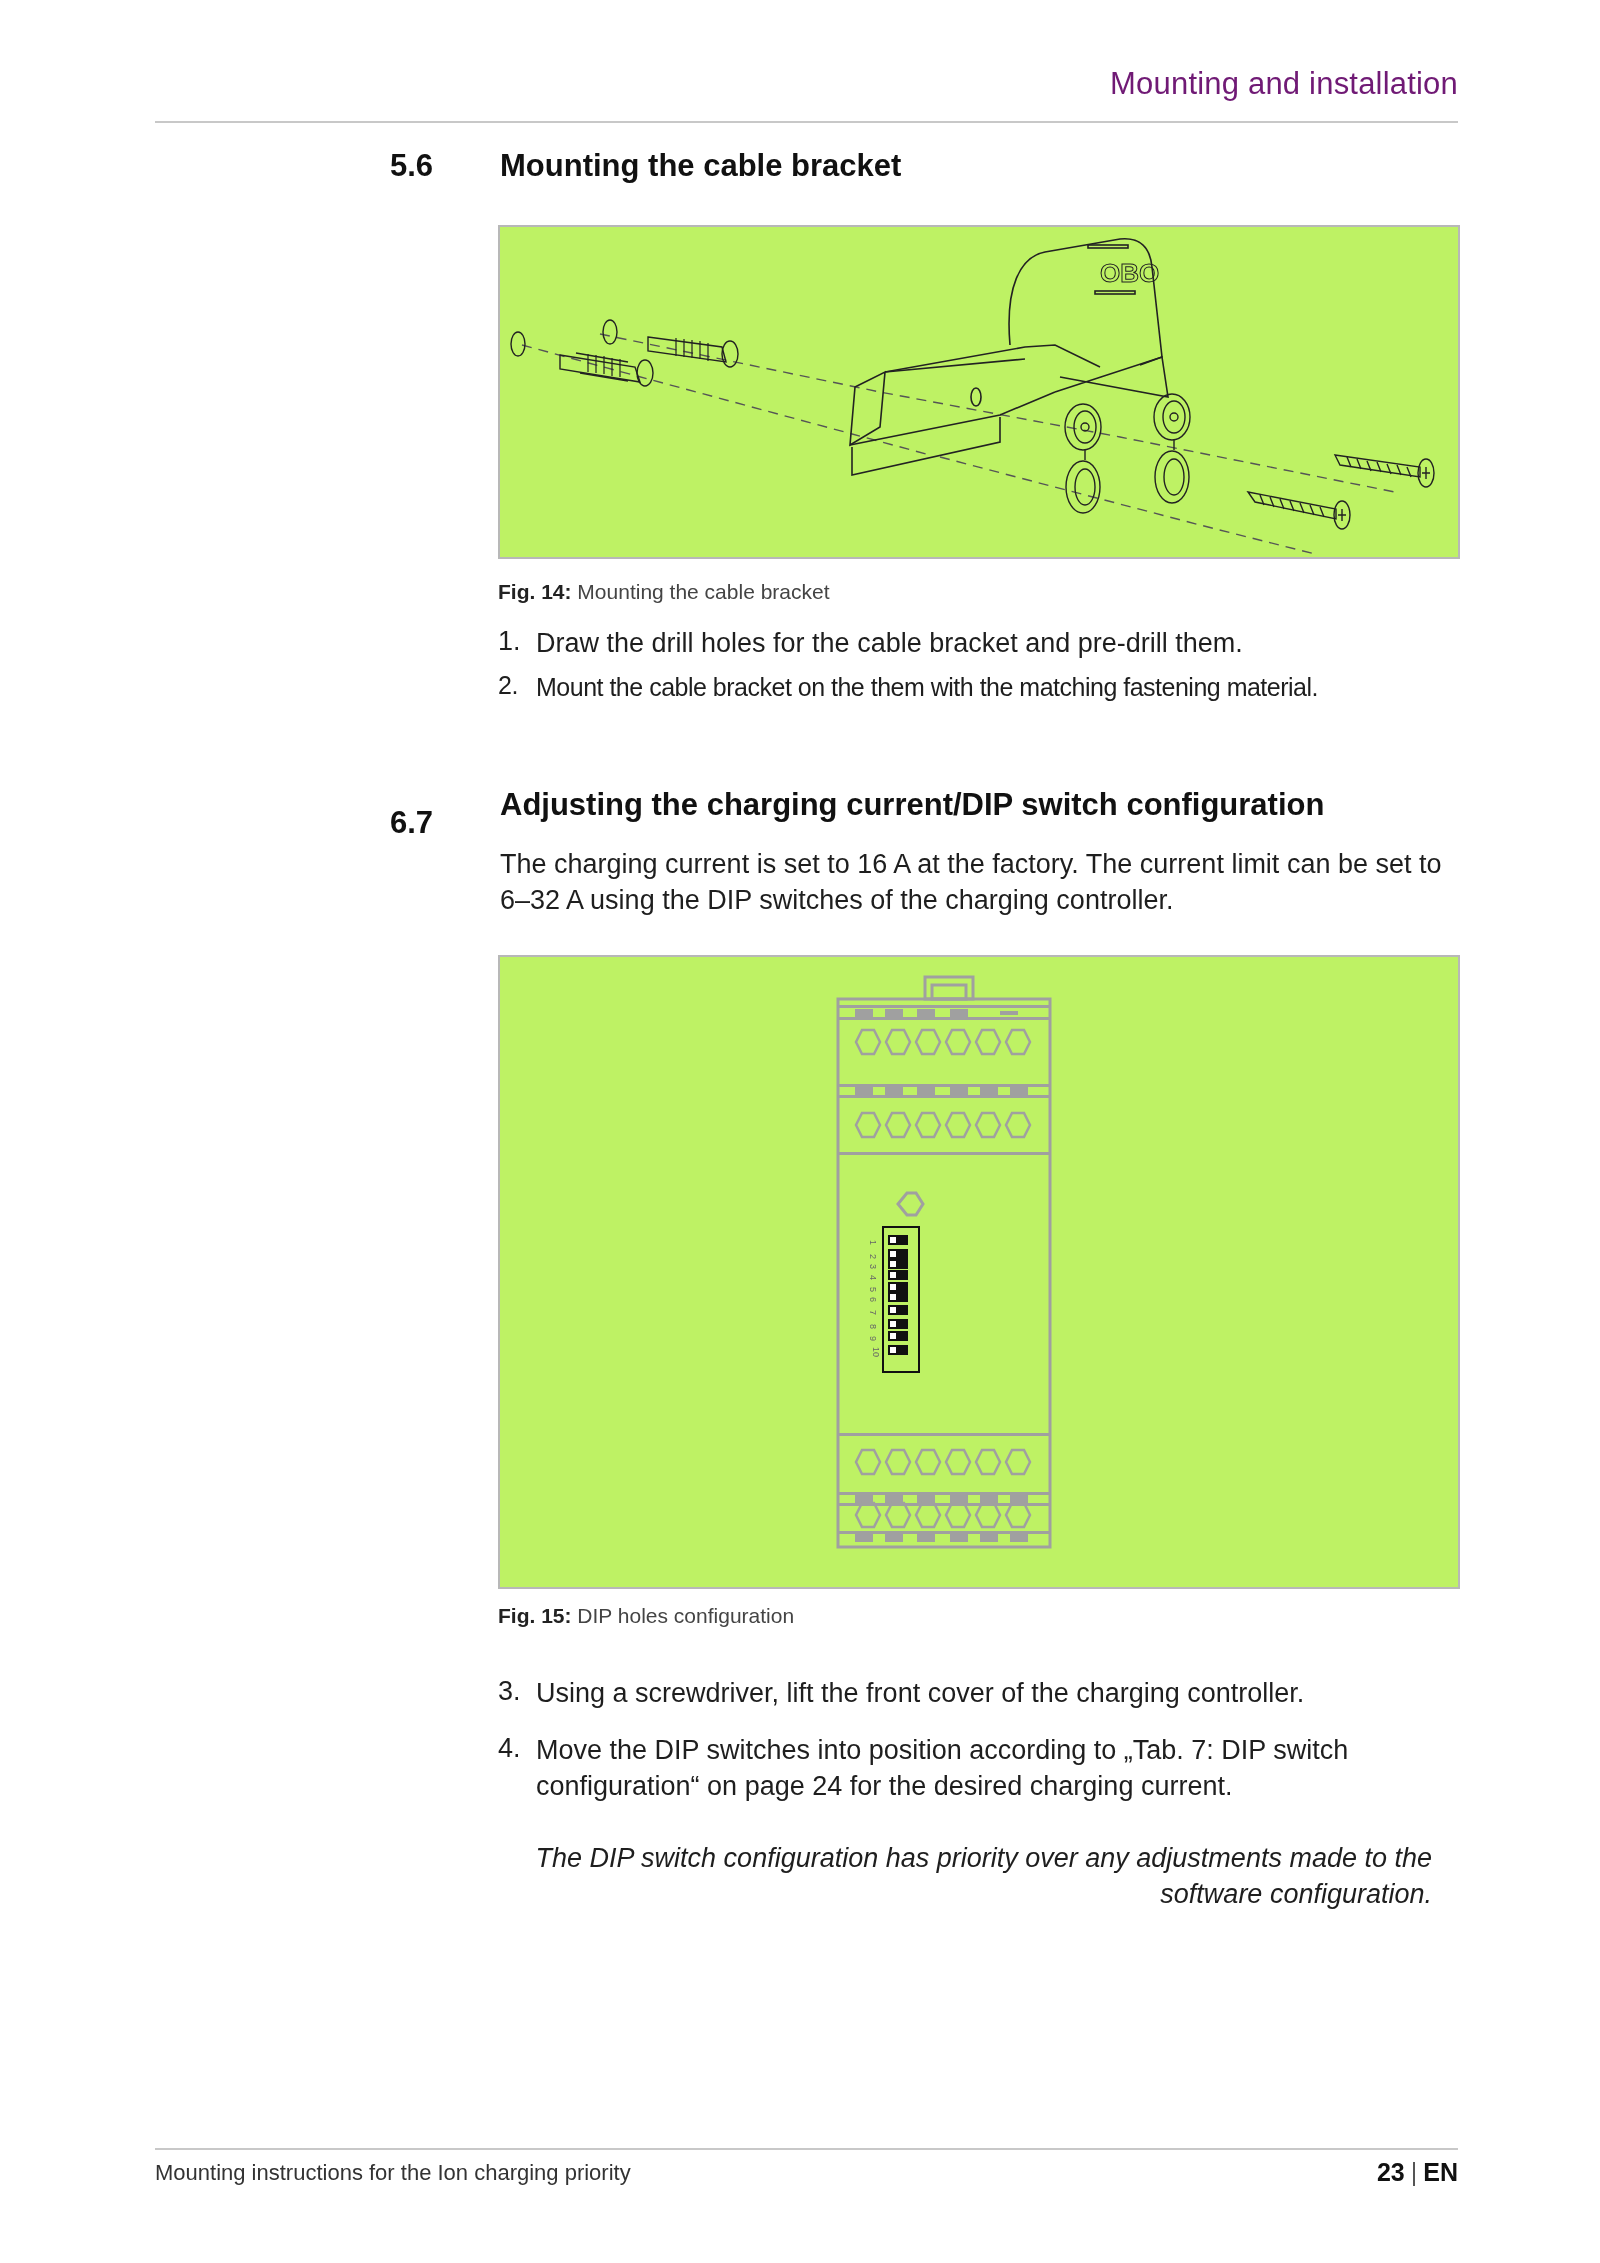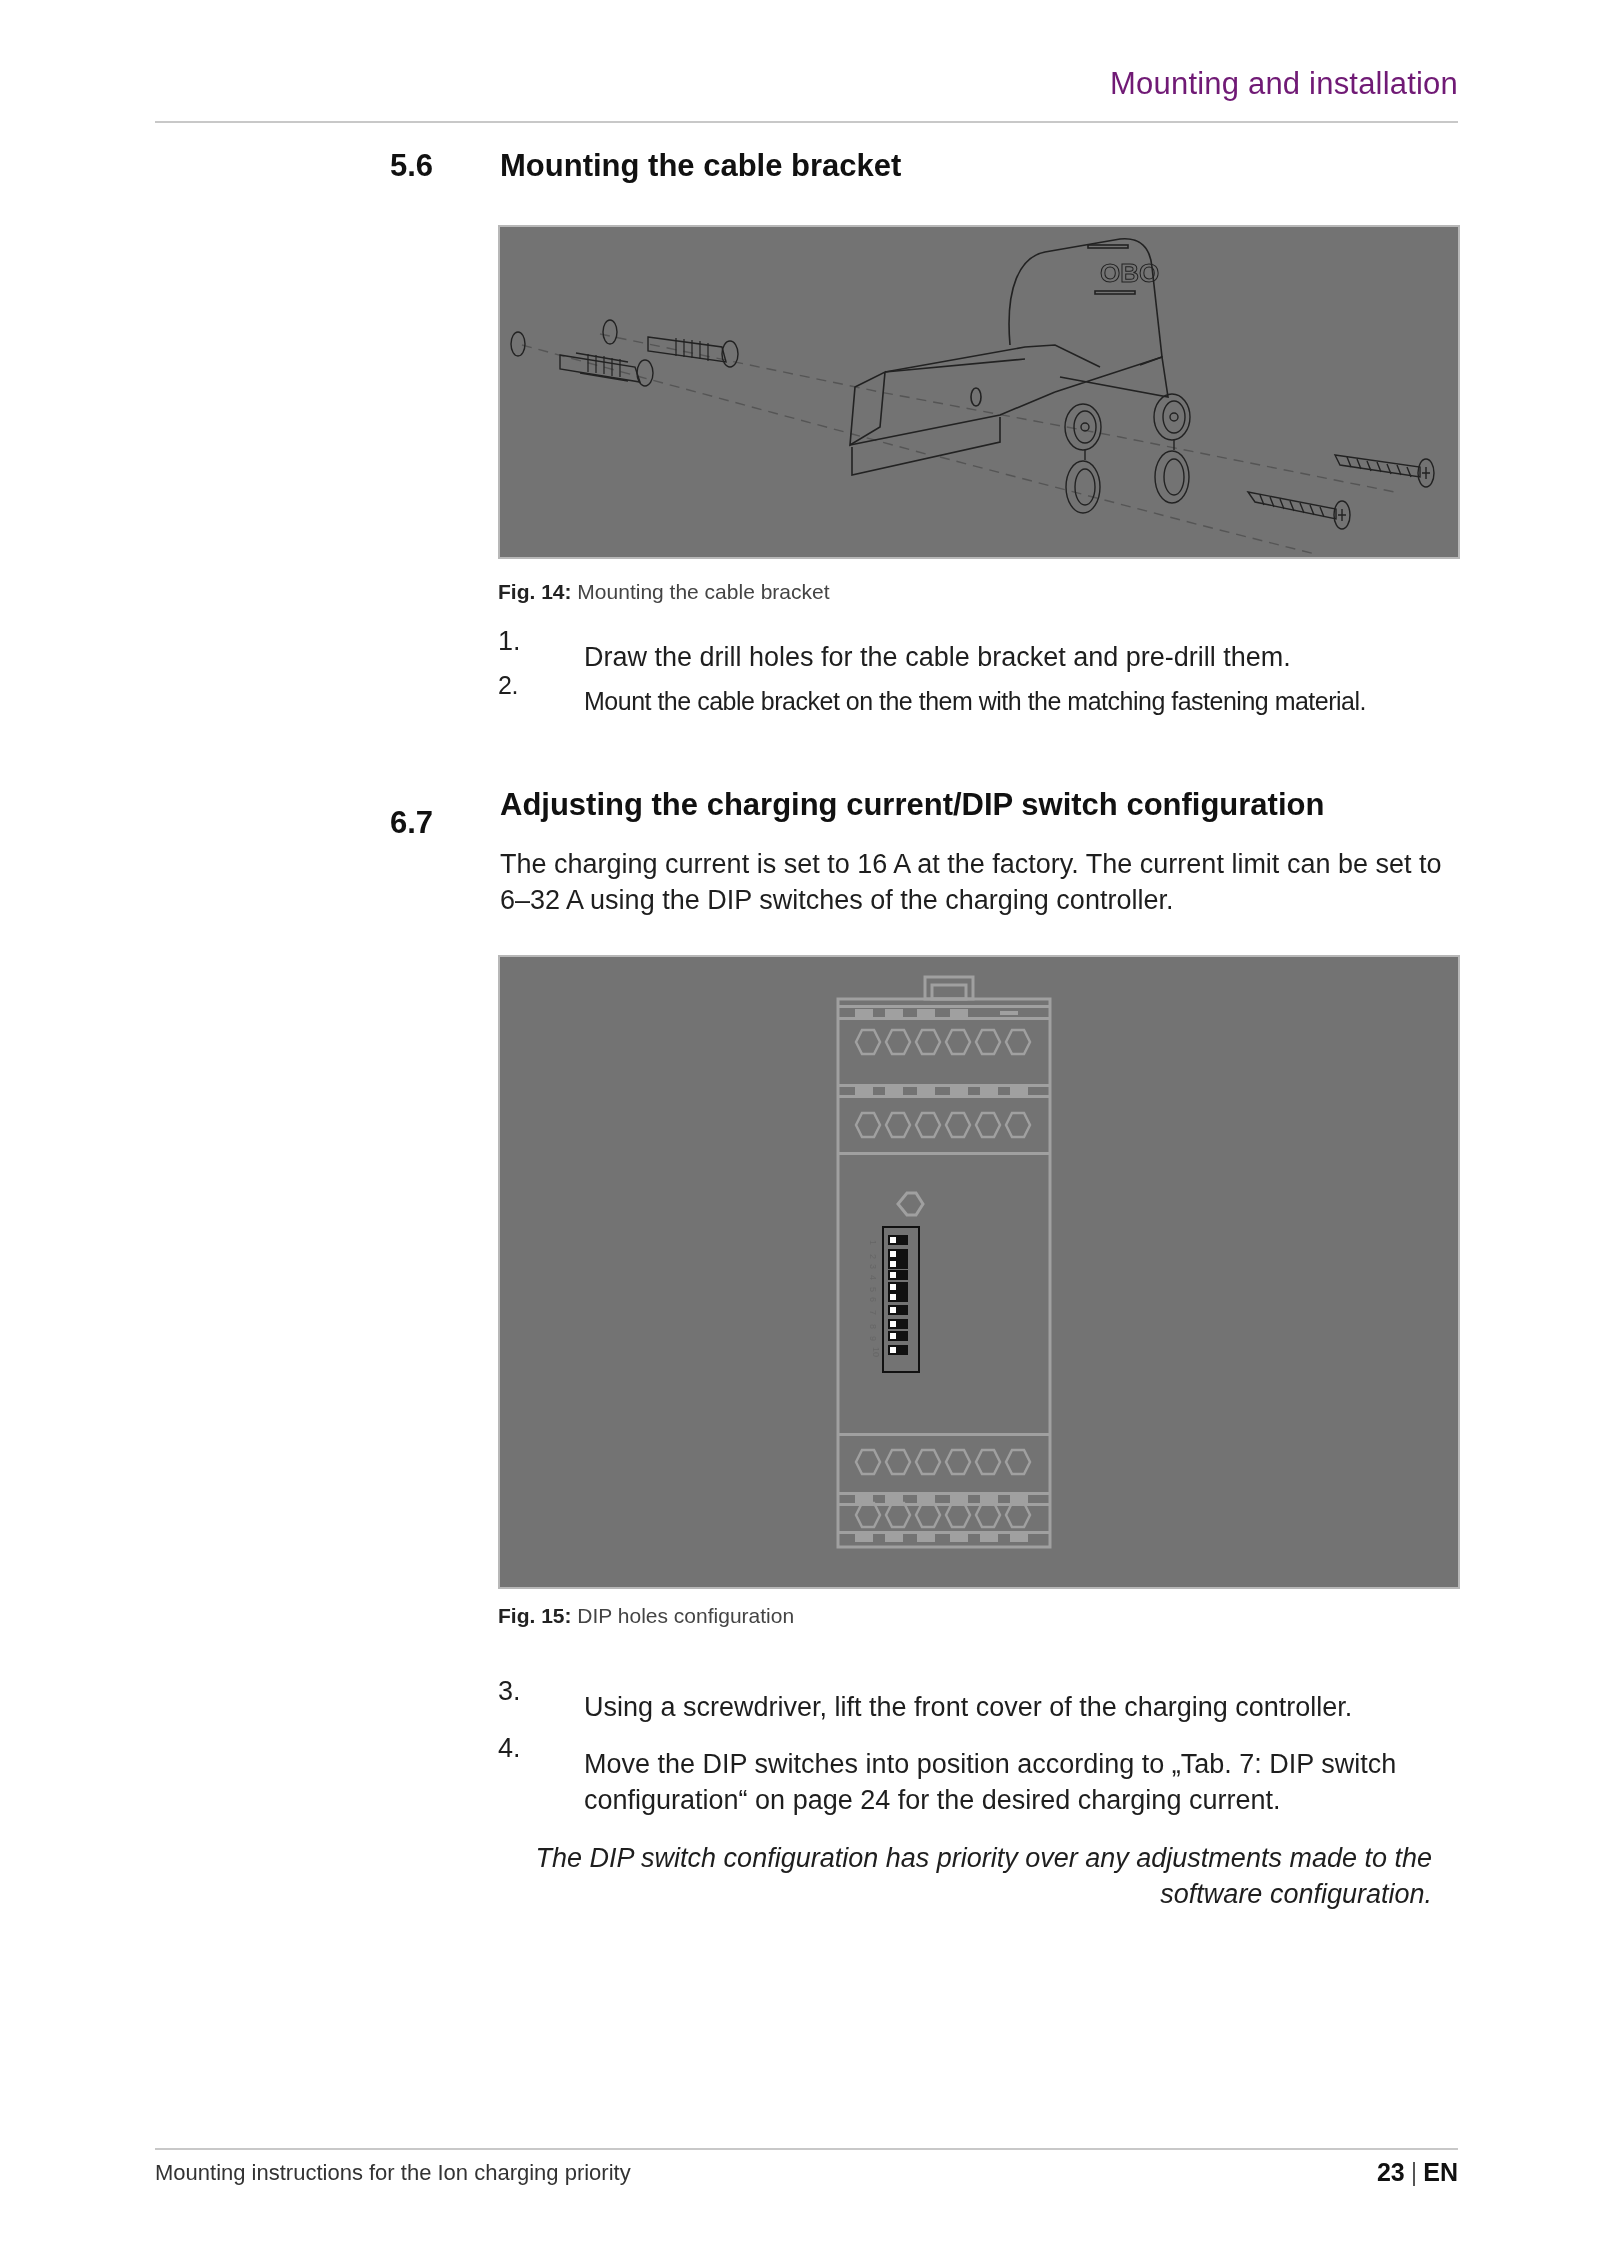--- a/index.html
+++ b/index.html
@@ -3,27 +3,27 @@
 <meta charset="utf-8">
 <style>
   html, body { margin: 0; padding: 0; background: #ffffff; }
   body { width: 1600px; height: 2263px; position: relative; overflow: hidden;
          font-family: "Liberation Sans", sans-serif; color: #1a1a1a; }
   .abs { position: absolute; }
   .running-head { right: 142px; top: 66px; font-size: 31px; font-weight: normal; color: #701a75; letter-spacing: 0.2px; }
   .rule { left: 155px; width: 1303px; height: 2px; background: #c8c8c8; }
   .sec-num { font-size: 31px; font-weight: bold; color: #111; }
   .sec-title { font-size: 31px; font-weight: bold; color: #111; }
-  .figbox { left: 498px; width: 958px; border: 2px solid #b8b8b8; background: #737373; }
+  .figbox { left: 498px; width: 958px; border: 2px solid #b8b8b8; background: #bef264; }
   .caption { font-size: 21px; color: #444; }
   .caption .cap-label { font-weight: bold; color: #222; }
   .body-text { font-size: 27px; line-height: 36px; color: #1e1e1e; }
   .step-num { display: inline-block; width: 38px; }
   .step { position: absolute; left: 498px; width: 960px; }
-  .step .txt { position: absolute; left: 38px; top: 16px; width: 922px; margin-left: 48px; }
+  .step .txt { position: absolute; left: 38px; top: 2px; width: 922px; }
   .note { font-style: italic; }
   .footer-text { left: 155px; top: 2160px; font-size: 22px; color: #333; }
   .footer-page { right: 142px; top: 2158px; font-size: 25px; font-weight: bold; color: #111; }
   .footer-page .sep { font-weight: normal; color: #555; margin: 0 6px; }
   svg { display: block; }
 </style>
 </head>
 <body>
 
 <div class="abs running-head">Mounting and installation</div>

